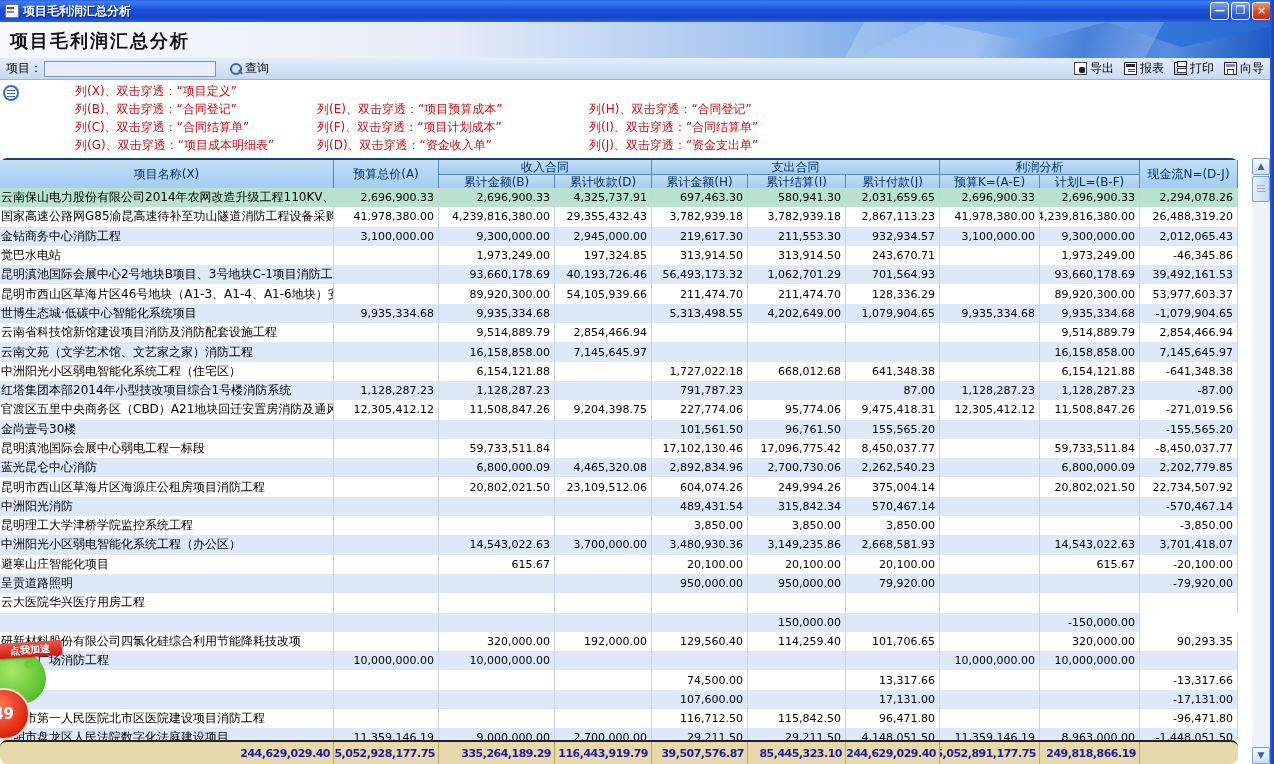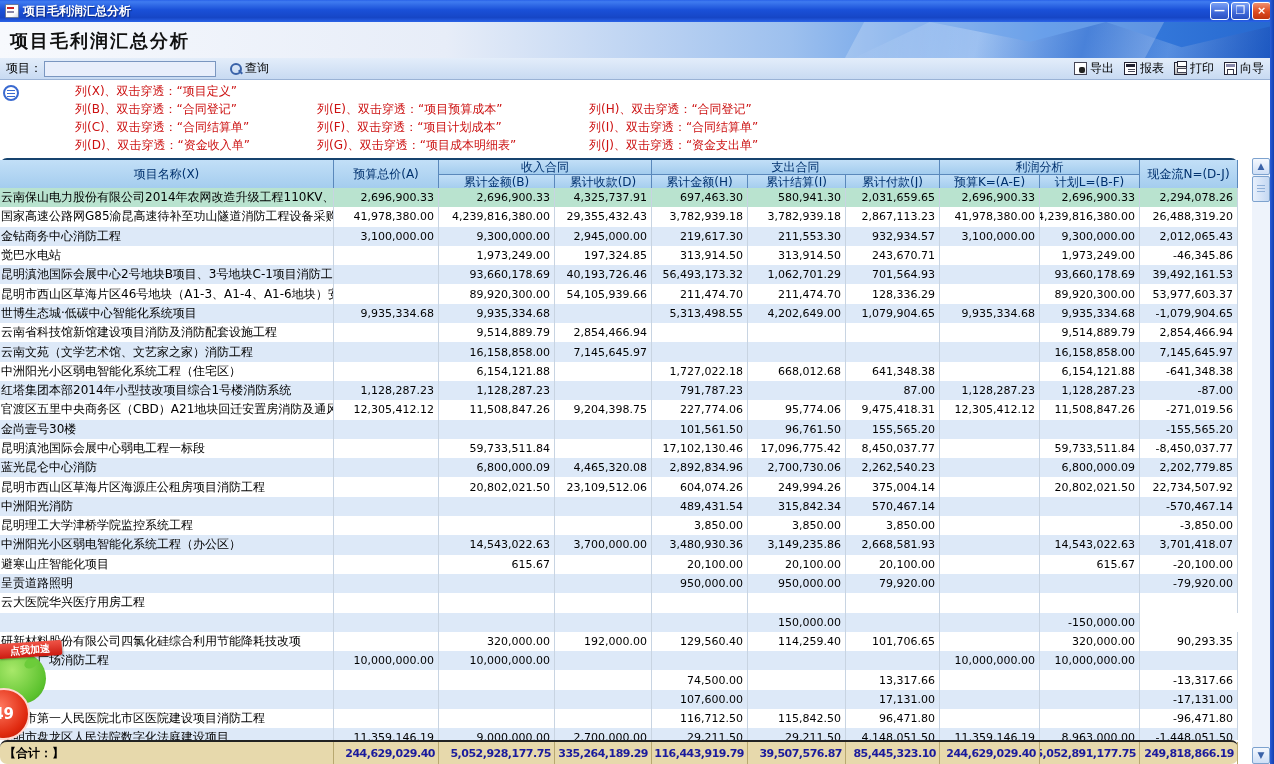--- a/index.html
+++ b/index.html
@@ -155,22 +155,22 @@
     <div class="drill-grid">
         <div class="drill-cell">列(X)、双击穿透：“项目定义”</div>
         <div class="drill-cell"></div>
         <div class="drill-cell"></div>
         <div class="drill-cell">列(B)、双击穿透：“合同登记”</div>
         <div class="drill-cell">列(E)、双击穿透：“项目预算成本”</div>
         <div class="drill-cell">列(H)、双击穿透：“合同登记”</div>
         <div class="drill-cell">列(C)、双击穿透：“合同结算单”</div>
         <div class="drill-cell">列(F)、双击穿透：“项目计划成本”</div>
         <div class="drill-cell">列(I)、双击穿透：“合同结算单”</div>
+        <div class="drill-cell">列(G)、双击穿透：“项目成本明细表”</div>
         <div class="drill-cell">列(D)、双击穿透：“资金收入单”</div>
-        <div class="drill-cell">列(G)、双击穿透：“项目成本明细表”</div>
         <div class="drill-cell">列(J)、双击穿透：“资金支出单”</div>
       </div>
   </div>
 
   <div class="thead grid-cols">
     <div class="th" style="grid-column:1;grid-row:1/3">项目名称(X)</div>
     <div class="th" style="grid-column:2;grid-row:1/3">预算总价(A)</div>
     <div class="th" style="grid-column:3/5;grid-row:1">收入合同</div>
     <div class="th" style="grid-column:5/8;grid-row:1">支出合同</div>
     <div class="th" style="grid-column:8/10;grid-row:1">利润分析</div>
@@ -528,21 +528,20 @@
         <div class="cell num">29,211.50</div>
         <div class="cell num">29,211.50</div>
         <div class="cell num">4,148,051.50</div>
         <div class="cell num">11,359,146.19</div>
         <div class="cell num">8,963,000.00</div>
         <div class="cell num">-1,448,051.50</div>
       </div>
     </div>
 
   <div class="totals grid-cols">
-      <div class="cell label">【合计：】</div>
       <div class="cell num">244,629,029.40</div>
       <div class="cell num">5,052,928,177.75</div>
       <div class="cell num">335,264,189.29</div>
       <div class="cell num">116,443,919.79</div>
       <div class="cell num">39,507,576.87</div>
       <div class="cell num">85,445,323.10</div>
       <div class="cell num">244,629,029.40</div>
       <div class="cell num">5,052,891,177.75</div>
       <div class="cell num">249,818,866.19</div>
     </div>

